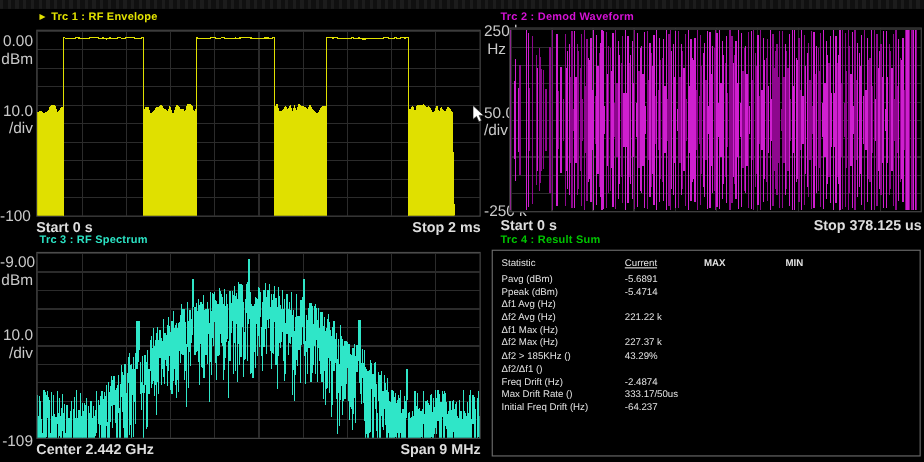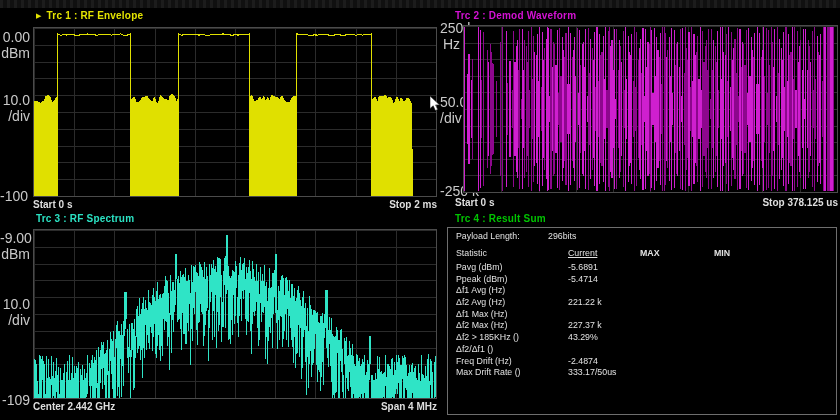--- a/index.html
+++ b/index.html
@@ -13,21 +13,21 @@
   #p3{left:0;top:213px;width:440px;height:207px;}
   #p4{left:440px;top:213px;width:400px;height:207px;}
   .ptitle{position:absolute;font-size:10px;font-weight:bold;letter-spacing:.2px;white-space:nowrap;cursor:default;}
   .ptitle .arrow{font-size:7px;margin-right:5px;vertical-align:1px;}
   .plot{position:absolute;box-sizing:border-box;border:1px solid #4b4b4b;background-color:#000;
     background-image:
       repeating-linear-gradient(90deg,#2b2b2b 0,#2b2b2b 1px,transparent 1px,transparent 10%),
       repeating-linear-gradient(180deg,#2b2b2b 0,#2b2b2b 1px,transparent 1px,transparent 10%);}
   .plot svg{position:absolute;left:0;top:0;width:100%;height:100%;display:block;}
   .ylab{position:absolute;color:#c9c9c9;font-size:14px;line-height:1.12;text-align:right;white-space:nowrap;}
-  .xrow{position:absolute;display:flex;justify-content:space-between;color:#dedede;font-size:10px;font-weight:bold;}
+  .xrow{position:absolute;display:flex;justify-content:space-between;color:#dedede;font-size:13px;font-weight:bold;}
   .rsbox{position:absolute;left:7px;top:14px;width:390px;height:188px;border:1px solid #6e6e6e;
          box-sizing:border-box;color:#e2e2e2;font-size:8.8px;padding:3px 0 0 8px;overflow:hidden;}
   .irow{position:relative;height:14px;}
   .irow span,.shead span,.srow span{position:absolute;white-space:nowrap;}
   .shead{position:relative;height:14px;margin-top:3px;font-weight:bold;}
   .srow{position:relative;height:11.7px;}
   .c0{left:0;} .c1{left:112px;} .c2{left:184px;} .c3{left:258px;}
   .i1{left:92px;} .i2{left:172px;} .i3{left:252px;}
   .cursor{position:absolute;left:430px;top:96px;width:11px;height:16px;z-index:5;}
 </style>
@@ -106,33 +106,29 @@
     <div class="ylab" style="left:0;top:180px;width:30px;">
       <div>-109</div>
     </div>
     <div class="plot" style="left:33px;top:16px;width:404px;height:170px;">
       <svg viewBox="0 0 404 170" preserveAspectRatio="none" shape-rendering="crispEdges">
         <path id="spec-trace" fill="none" stroke-width="1" d="M0 130.7V170.0M1 150.1V170.0M2 131.2V170.0M3 135.9V170.0M4 152.5V170.0M5 165.7V170.0M6 126.3V170.0M7 128.0V170.0M8 130.6V169.5M9 127.2V151.5M10 132.6V170.0M11 135.3V170.0M12 165.7V170.0M13 127.5V170.0M14 149.7V170.0M15 130.4V170.0M16 148.3V170.0M17 151.2V170.0M18 127.3V157.2M19 147.6V170.0M20 133.2V168.0M21 150.1V170.0M22 142.3V170.0M23 129.9V164.1M24 146.8V170.0M25 138.5V170.0M26 165.9V170.0M27 139.7V170.0M28 151.5V170.0M29 151.5V170.0M30 145.1V170.0M31 135.8V170.0M32 178.4V170.0M33 143.2V170.0M34 132.7V170.0M35 152.0V170.0M36 126.1V170.0M37 151.6V170.0M38 144.7V170.0M39 128.9V170.0M40 149.5V170.0M41 137.7V170.0M42 145.1V169.9M43 137.9V170.0M44 140.1V170.0M45 133.2V170.0M46 170.2V170.0M47 140.7V170.0M48 147.0V170.0M49 136.6V170.0M50 151.4V170.0M51 140.4V170.0M52 150.2V170.0M53 144.3V168.7M54 126.8V165.5M55 177.4V170.0M56 134.9V157.6M57 139.9V170.0M58 131.7V158.1M59 126.5V170.0M60 134.4V170.0M61 128.2V170.0M62 131.8V170.0M63 121.0V159.6M64 155.1V170.0M65 118.4V170.0M66 128.3V170.0M67 121.9V155.3M68 113.3V140.9M69 116.8V161.0M70 113.3V139.6M71 125.8V156.6M72 124.4V170.0M73 121.5V170.0M74 111.8V147.1M75 142.4V170.0M76 120.1V170.0M77 103.4V132.7M78 109.8V146.0M79 112.2V160.7M80 101.7V170.0M81 129.0V170.0M82 110.5V170.0M83 96.0V119.4M84 91.9V167.7M85 102.7V158.5M86 102.1V170.0M87 106.5V130.5M88 95.6V168.9M89 106.5V137.4M90 92.0V157.7M91 62.9V106.8M92 62.9V100.5M93 62.9V89.6M94 100.1V129.5M95 118.4V144.6M96 95.0V128.9M97 121.2V170.0M98 94.1V128.6M99 93.9V121.7M100 100.2V162.1M101 89.6V159.7M102 107.1V129.3M103 80.2V108.6M104 76.5V124.6M105 87.5V120.7M106 68.7V117.4M107 85.4V131.2M108 80.3V121.1M109 73.4V149.3M110 67.7V119.1M111 80.2V129.8M112 70.6V96.6M113 78.6V121.7M114 81.2V106.4M115 60.8V114.1M116 73.2V120.4M117 73.7V98.2M118 75.5V104.4M119 66.1V122.8M120 58.8V108.2M121 67.3V95.1M122 72.3V125.8M123 62.1V129.7M124 53.0V117.4M125 69.4V106.6M126 65.8V121.1M127 64.5V133.0M128 68.8V117.0M129 64.3V128.0M130 63.9V89.7M131 56.7V100.8M132 46.8V92.5M133 51.1V93.5M134 51.4V117.0M135 63.4V108.6M136 83.8V141.6M137 45.1V86.3M138 62.2V124.5M139 52.3V90.7M140 52.4V103.6M141 60.7V83.2M142 23.8V75.7M143 23.8V49.4M144 49.5V93.5M145 46.2V91.1M146 53.3V89.8M147 41.9V100.3M148 48.0V121.4M149 45.3V83.8M150 44.7V105.0M151 47.3V105.5M152 38.8V115.4M153 52.1V115.2M154 51.2V94.1M155 45.1V102.0M156 51.1V74.7M157 64.1V137.0M158 35.7V100.2M159 52.9V111.9M160 36.6V78.5M161 37.5V85.2M162 35.6V63.1M163 42.8V101.5M164 43.7V116.8M165 46.5V94.3M166 32.5V93.4M167 34.9V74.7M168 37.4V82.8M169 40.4V85.1M170 47.3V117.2M171 32.8V107.7M172 49.2V96.2M173 37.3V82.2M174 46.7V79.2M175 80.9V133.0M176 34.6V99.0M177 45.7V73.2M178 34.6V62.8M179 38.2V111.3M180 29.9V82.4M181 39.3V108.2M182 36.9V65.5M183 42.3V119.1M184 27.1V83.4M185 28.6V102.7M186 28.3V96.1M187 29.6V67.9M188 45.1V113.8M189 73.0V98.6M190 41.9V97.9M191 28.8V55.6M192 26.8V99.4M193 5.1V65.0M194 5.1V60.4M195 36.2V111.2M196 46.7V110.2M197 48.5V115.2M198 47.0V91.3M199 40.9V106.2M200 41.3V65.6M201 42.0V95.0M202 31.3V76.4M203 32.1V86.8M204 36.1V58.9M205 68.0V94.4M206 45.2V108.4M207 33.8V86.7M208 27.6V70.1M209 40.2V92.5M210 34.2V61.9M211 33.6V69.4M212 28.7V60.4M213 49.4V89.7M214 37.8V106.5M215 43.5V92.2M216 37.8V92.9M217 30.8V63.6M218 41.8V102.6M219 49.6V125.4M220 31.6V95.1M221 39.9V82.8M222 47.8V87.5M223 51.7V81.5M224 33.9V72.6M225 51.7V99.1M226 42.4V117.8M227 64.7V111.7M228 37.5V74.3M229 51.6V93.6M230 44.9V83.0M231 52.1V83.5M232 35.9V77.6M233 57.0V130.3M234 52.4V107.9M235 71.9V136.1M236 59.0V112.5M237 38.0V98.3M238 58.4V104.4M239 57.6V88.9M240 43.3V119.7M241 43.4V84.9M242 40.4V68.2M243 23.8V83.6M244 23.8V94.5M245 81.1V120.4M246 56.7V90.7M247 61.6V111.5M248 50.9V87.0M249 46.2V87.7M250 45.6V118.4M251 48.4V110.4M252 65.5V102.6M253 48.6V85.5M254 47.3V111.1M255 50.8V79.9M256 61.5V118.7M257 50.9V87.1M258 69.0V99.6M259 54.6V111.6M260 54.6V118.6M261 67.1V134.2M262 58.5V108.2M263 71.4V139.5M264 69.0V125.2M265 60.9V124.6M266 56.5V96.2M267 63.5V129.0M268 70.6V99.4M269 76.8V151.0M270 68.3V139.7M271 62.2V108.6M272 78.8V101.6M273 73.5V133.9M274 97.1V166.6M275 79.4V128.5M276 102.5V159.6M277 66.5V135.5M278 76.0V122.4M279 79.5V148.9M280 86.0V136.5M281 80.7V134.6M282 81.0V120.5M283 82.0V105.6M284 83.7V136.6M285 83.3V153.6M286 93.2V141.3M287 94.1V143.4M288 87.2V162.7M289 87.1V148.5M290 83.5V133.5M291 94.5V156.7M292 84.7V109.4M293 61.2V99.2M294 61.2V119.4M295 61.2V129.3M296 100.8V138.9M297 88.4V115.4M298 101.5V138.1M299 88.8V154.3M300 105.1V170.0M301 107.0V166.5M302 108.3V170.0M303 107.5V165.3M304 98.4V164.4M305 101.2V124.9M306 111.6V170.0M307 111.4V170.0M308 100.8V132.1M309 100.3V143.6M310 120.3V164.0M311 146.9V170.0M312 109.3V135.8M313 111.9V170.0M314 108.6V149.9M315 127.4V160.4M316 126.7V162.8M317 111.9V143.8M318 119.5V158.5M319 126.1V170.0M320 114.9V170.0M321 127.8V165.7M322 136.1V170.0M323 137.5V170.0M324 125.8V170.0M325 126.7V170.0M326 132.4V170.0M327 129.1V169.1M328 137.6V170.0M329 135.2V165.9M330 130.3V170.0M331 133.6V170.0M332 126.2V165.3M333 146.8V170.0M334 143.9V170.0M335 131.5V170.0M336 136.1V170.0M337 107.1V151.9M338 107.1V135.1M339 147.1V170.0M340 146.7V170.0M341 152.0V170.0M342 151.3V170.0M343 144.9V170.0M344 150.4V170.0M345 127.2V170.0M346 140.4V170.0M347 129.0V170.0M348 143.6V170.0M349 142.7V170.0M350 145.8V170.0M351 145.2V169.1M352 143.7V170.0M353 126.7V157.5M354 148.4V170.0M355 135.8V170.0M356 135.3V170.0M357 137.9V170.0M358 140.2V170.0M359 130.6V170.0M360 129.9V169.3M361 146.3V170.0M362 133.8V170.0M363 141.3V166.3M364 126.4V161.2M365 133.1V166.4M366 126.0V154.9M367 129.9V170.0M368 136.9V170.0M369 136.8V170.0M370 127.4V151.2M371 129.7V170.0M372 126.5V170.0M373 128.5V159.5M374 136.9V161.6M375 147.7V170.0M376 144.9V170.0M377 136.6V170.0M378 144.1V170.0M379 136.2V170.0M380 134.8V164.8M381 143.4V170.0M382 139.3V170.0M383 137.2V170.0M384 149.6V170.0M385 151.6V170.0M386 135.5V170.0M387 144.9V170.0M388 152.5V170.0M389 126.1V170.0M390 145.3V170.0M391 146.9V170.0M392 150.0V170.0M393 137.2V170.0M394 147.6V170.0M395 130.5V170.0M396 125.9V170.0M397 152.6V170.0M398 130.6V157.3M399 132.1V170.0M400 143.6V170.0M401 176.1V170.0M402 133.1V170.0M403 127.0V168.9M404 150.1V170.0" stroke="#2fe6c8"></path>
       </svg>
     </div>
     <div class="xrow" style="left:33px;top:188px;width:404px;">
       <span>Center 2.442 GHz</span>
-      <span>Span 4 MHz</span>
+      <span>Span 9 MHz</span>
     </div>
   </div>
 
   <div class="panel" id="p4">
     <div class="ptitle" style="left: 15px; top: 0px; color: rgb(0, 196, 0); text-align: right;">
       <span>Trc 4 :  Result Sum</span>
     </div>
     <div class="rsbox">
-      <div class="irow">
-        <span class="c0">Payload Length:</span>
-        <span class="i1">296bits</span>
-      </div>
       <div class="shead">
         <span class="c0" style="font-weight:normal;">Statistic</span>
         <span class="c1" style="font-weight:normal;text-decoration:underline;">Current</span>
         <span class="c2">MAX</span>
         <span class="c3">MIN</span>
       </div>
       <div id="stat-rows">
           <div class="srow">
             <span class="c0">Pavg (dBm)</span>
             <span class="c1">-5.6891</span>
@@ -166,20 +162,24 @@
             <span class="c1"></span>
           </div>
           <div class="srow">
             <span class="c0">Freq Drift (Hz)</span>
             <span class="c1">-2.4874</span>
           </div>
           <div class="srow">
             <span class="c0">Max Drift Rate ()</span>
             <span class="c1">333.17/50us</span>
           </div>
+          <div class="srow">
+            <span class="c0">Initial Freq Drift (Hz)</span>
+            <span class="c1">-64.237</span>
+          </div>
         </div>
     </div>
   </div>
 
   <svg class="cursor" viewBox="0 0 11 16">
     <polygon points="0,0 0,12.5 3.2,9.8 5.4,14.6 7.7,13.5 5.6,8.9 9.6,8.9" fill="#ffffff" stroke="#222" stroke-width="0.6"></polygon>
   </svg>
 </div>
 
 </body></html>

